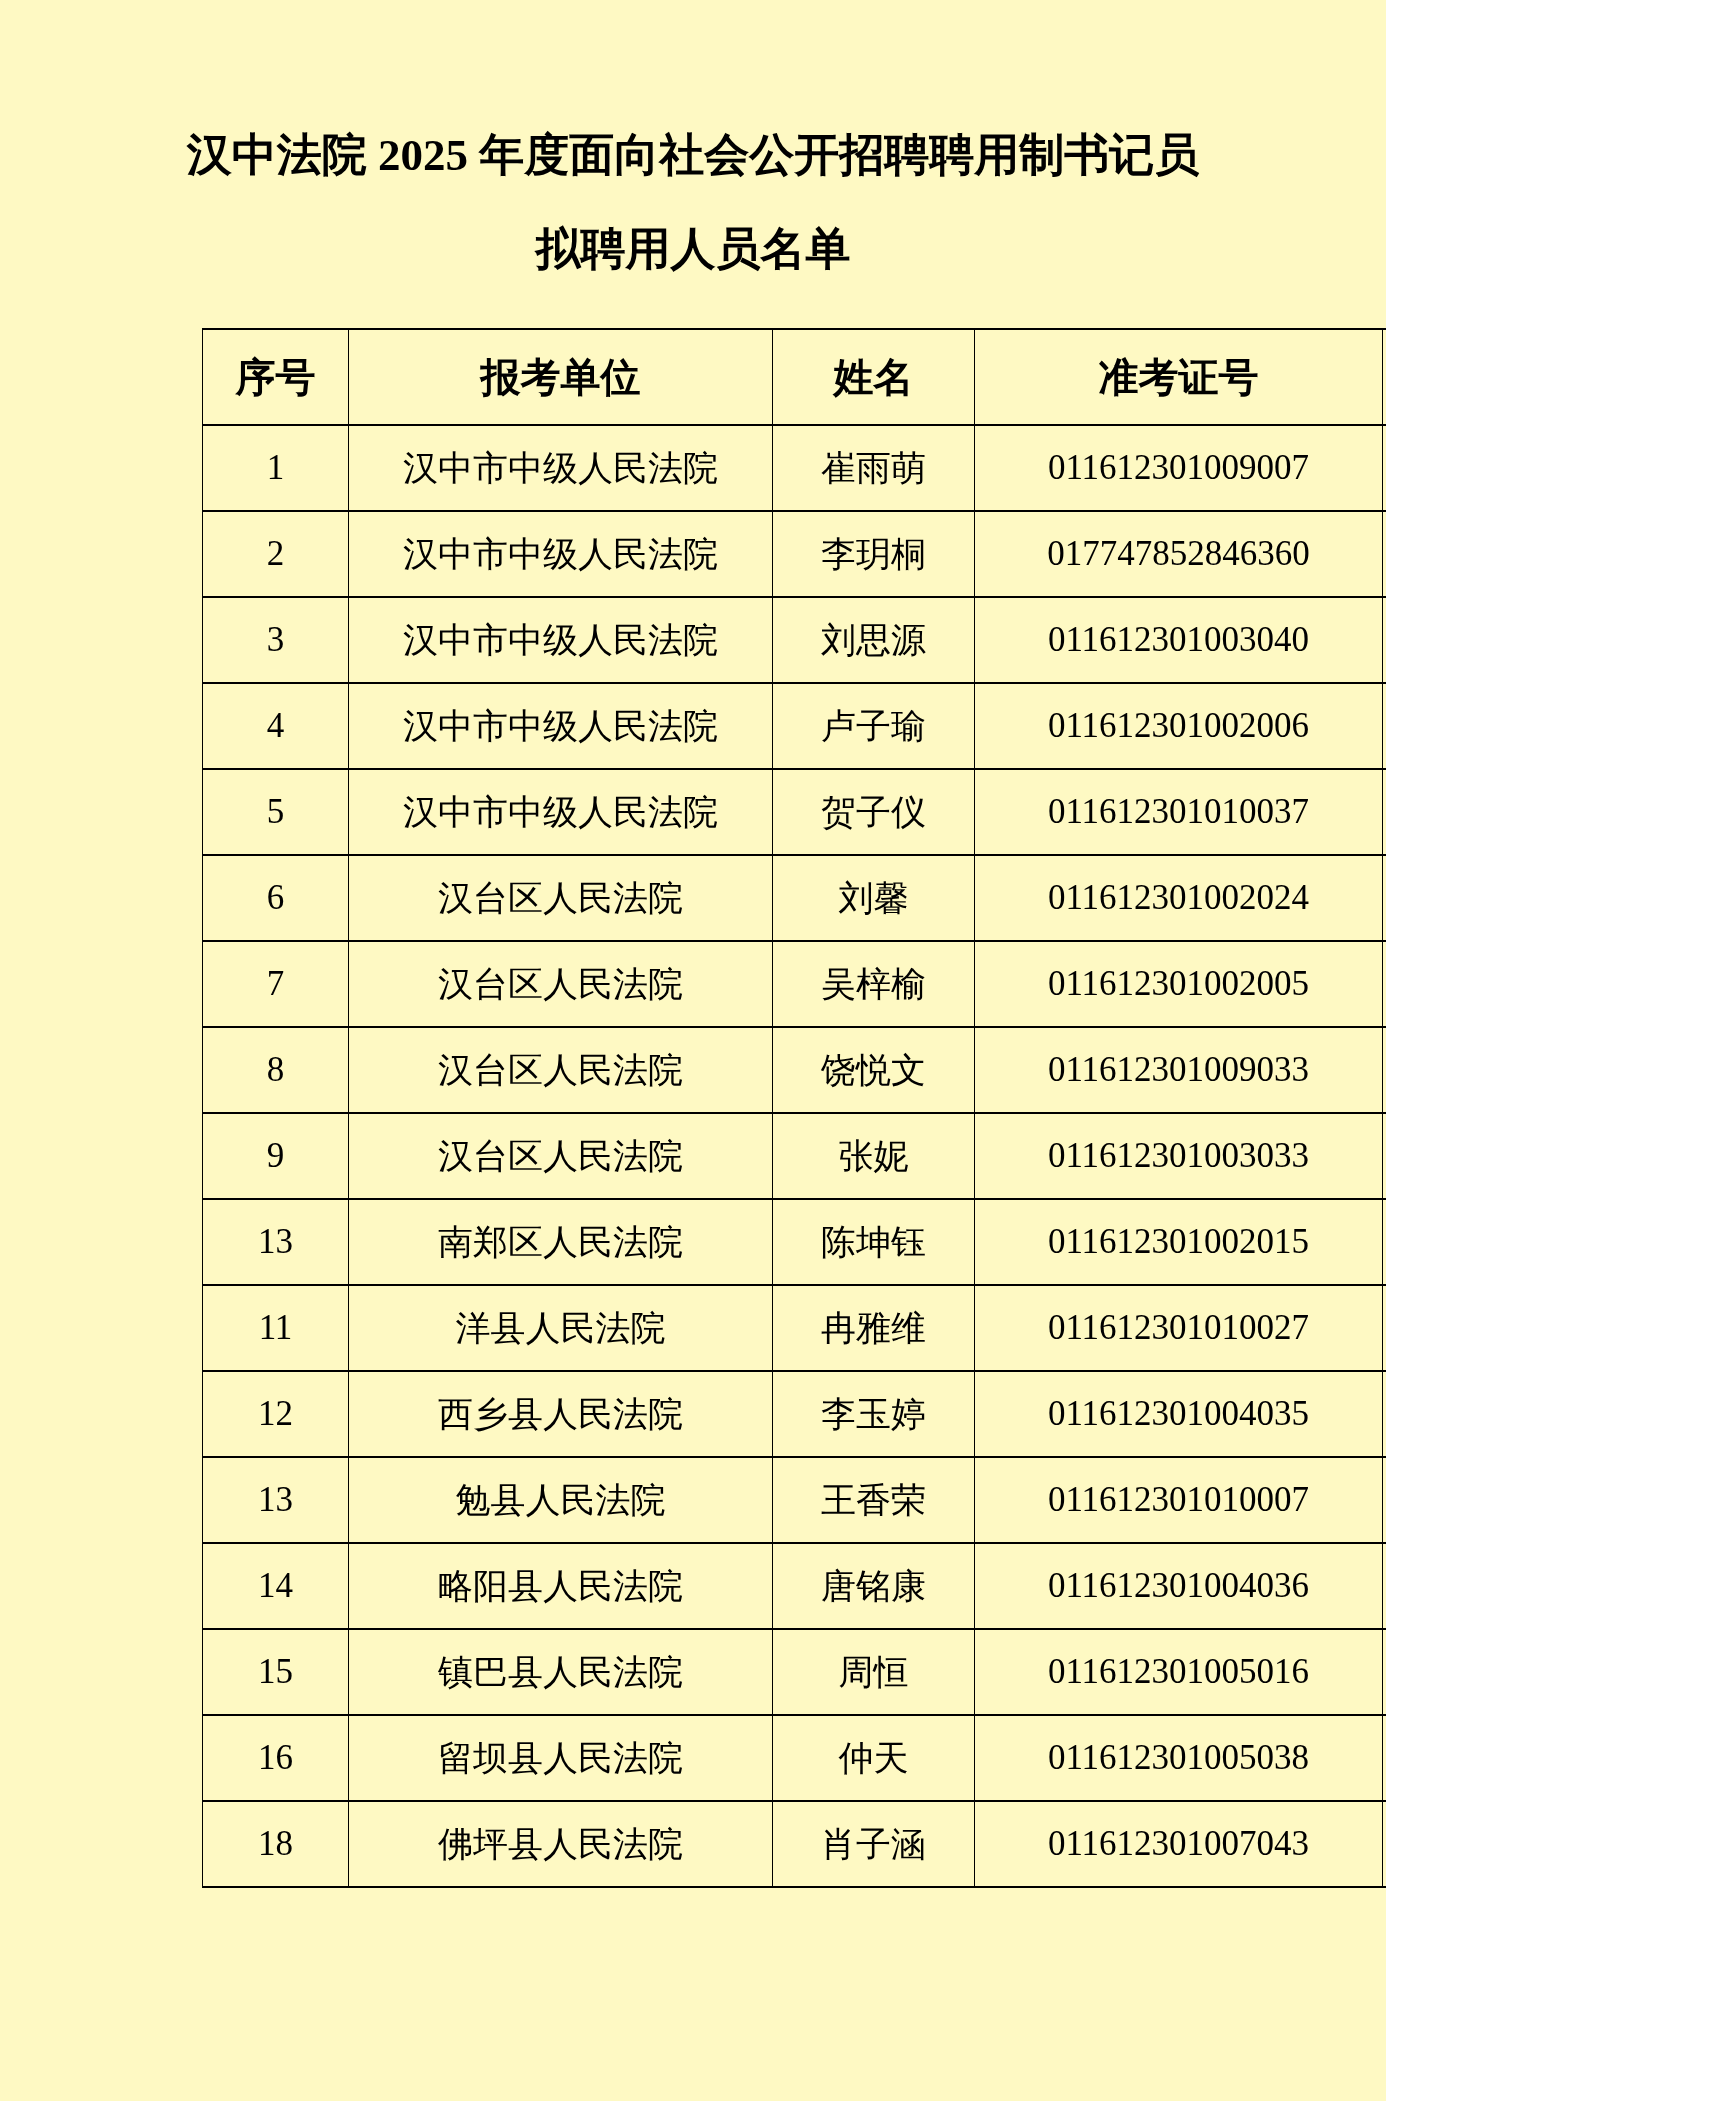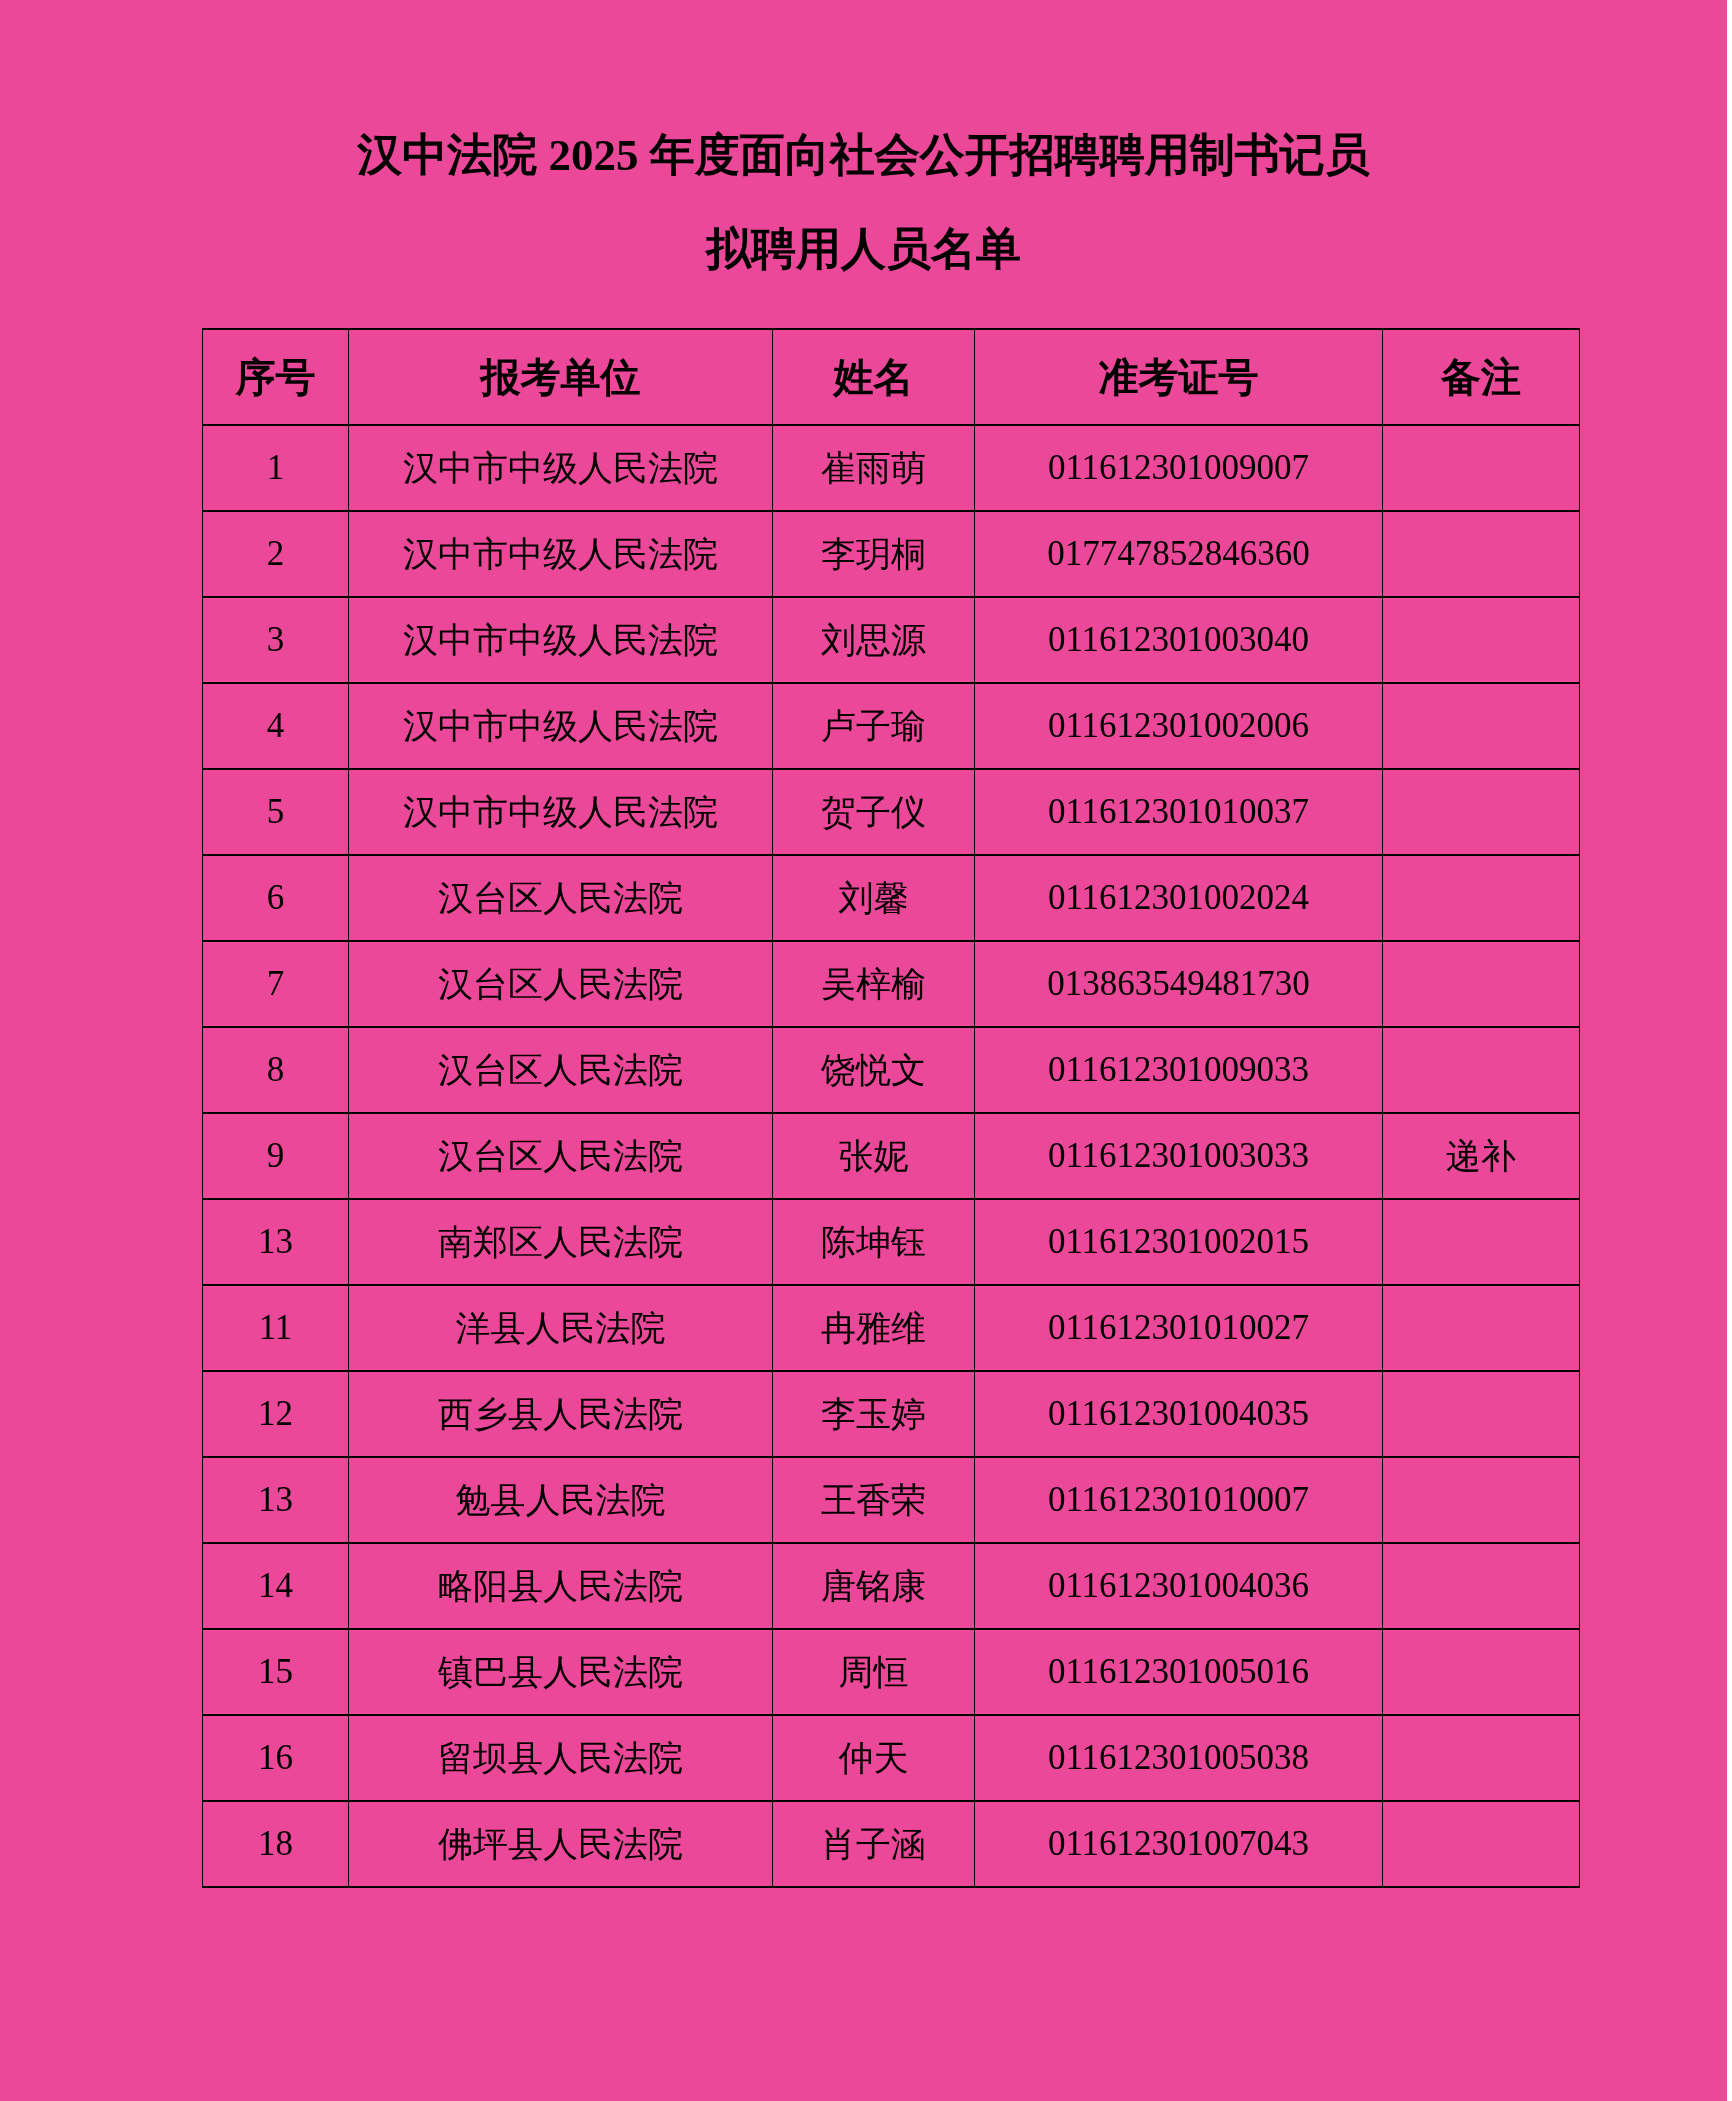--- a/index.html
+++ b/index.html
@@ -1,19 +1,19 @@
 <!DOCTYPE html>
 <html style="font-size:14px"><head>
 <meta charset="utf-8">
 <style>
   html, body { margin: 0; padding: 0; background: #ffffff; }
   .page {
-    width: 1727px;
+    width: 1386px;
     height: 2101px;
-    background: #ec4899;
+    background: #fef9c3;
     color: #000000;
     font-family: "Liberation Serif", "DejaVu Serif", serif;
     overflow: hidden;
   }
   .title {
     margin: 0;
     text-align: center;
     font-weight: bold;
     font-size: 45px;
     line-height: 1;
@@ -113,21 +113,21 @@
           <td>6</td>
           <td>汉台区人民法院</td>
           <td>刘馨</td>
           <td>011612301002024</td>
           <td></td>
         </tr>
         <tr>
           <td>7</td>
           <td>汉台区人民法院</td>
           <td>吴梓榆</td>
-          <td>013863549481730</td>
+          <td>011612301002005</td>
           <td></td>
         </tr>
         <tr>
           <td>8</td>
           <td>汉台区人民法院</td>
           <td>饶悦文</td>
           <td>011612301009033</td>
           <td></td>
         </tr>
         <tr>

